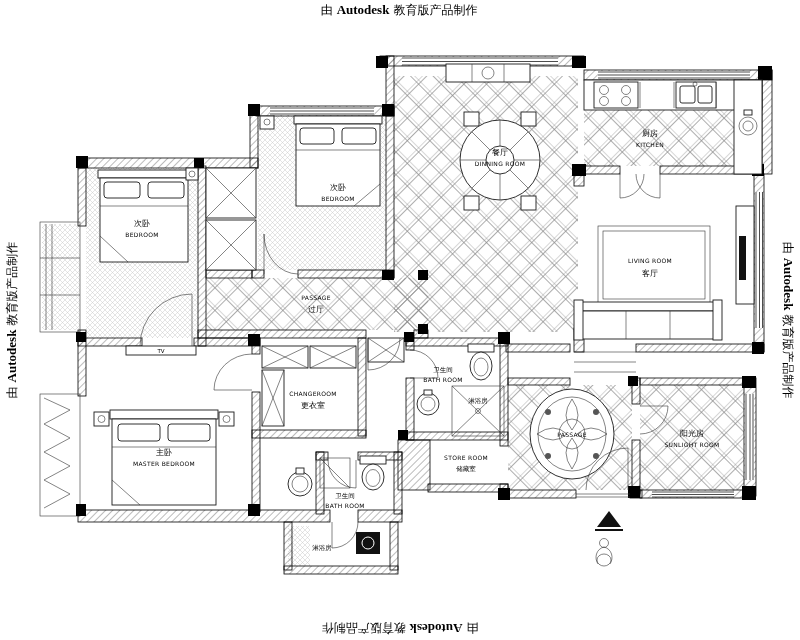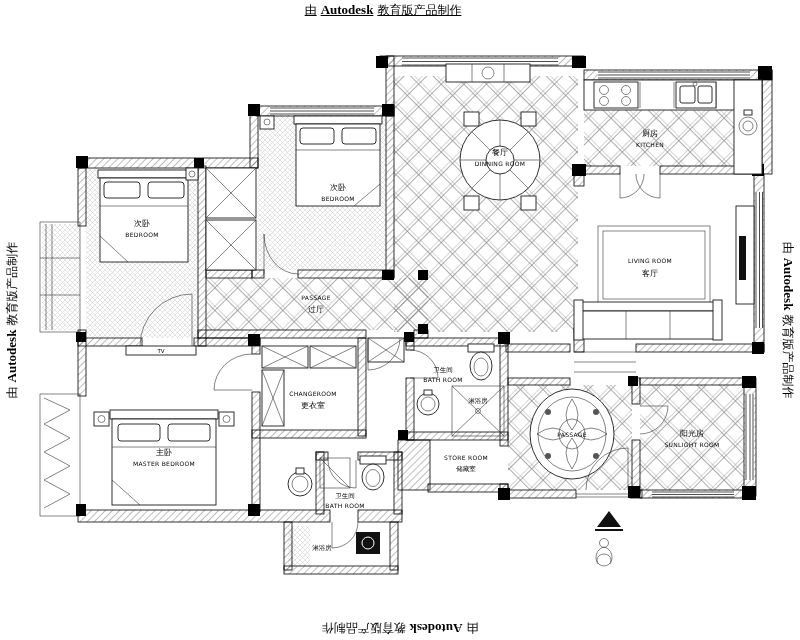--- a/index.html
+++ b/index.html
@@ -1,21 +1,21 @@
 <!DOCTYPE html>
 <html><head>
 <meta charset="utf-8">
 <style>
   html,body{margin:0;padding:0;background:#fff;}
   .canvas{position:relative;width:800px;height:640px;background:#fff;overflow:hidden;
           font-family:"DejaVu Sans",sans-serif;color:#000;}
   .wm{position:absolute;width:300px;height:16px;line-height:16px;text-align:center;
       font-size:12px;white-space:nowrap;color:#000;}
   .wm .brand{font-family:"Liberation Serif",serif;font-weight:bold;font-size:13px;margin:0 4px;}
-  .wm-top{left:233px;top:2px;text-decoration:underline;}
+  .wm-top{left:249px;top:2px;}
   .wm-bottom{left:250px;top:620px;transform:rotate(180deg);}
   .wm-left{left:-138px;top:312px;transform:rotate(-90deg);}
   .wm-right{left:638px;top:312px;transform:rotate(90deg);}
   svg{position:absolute;left:0;top:0;}
   svg text{font-family:"DejaVu Sans",sans-serif;fill:#000;text-anchor:middle;}
   .cn{font-size:8px;}
   .en{font-size:6px;letter-spacing:.3px;}
   .sm{font-size:6.5px;}
   .tv{font-size:5.5px;}
   .wall{fill:url(#whatch);stroke:#000;stroke-width:.8;}

